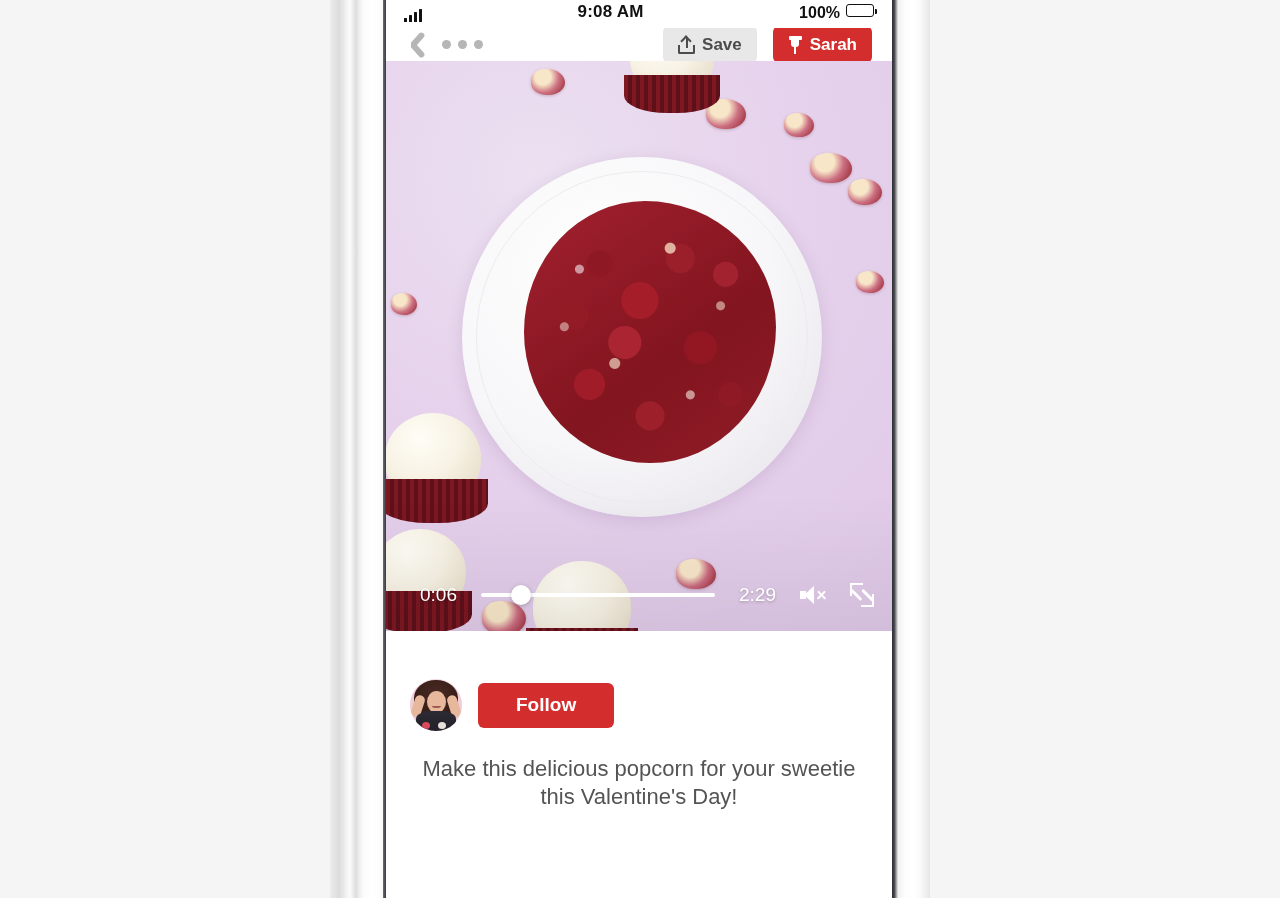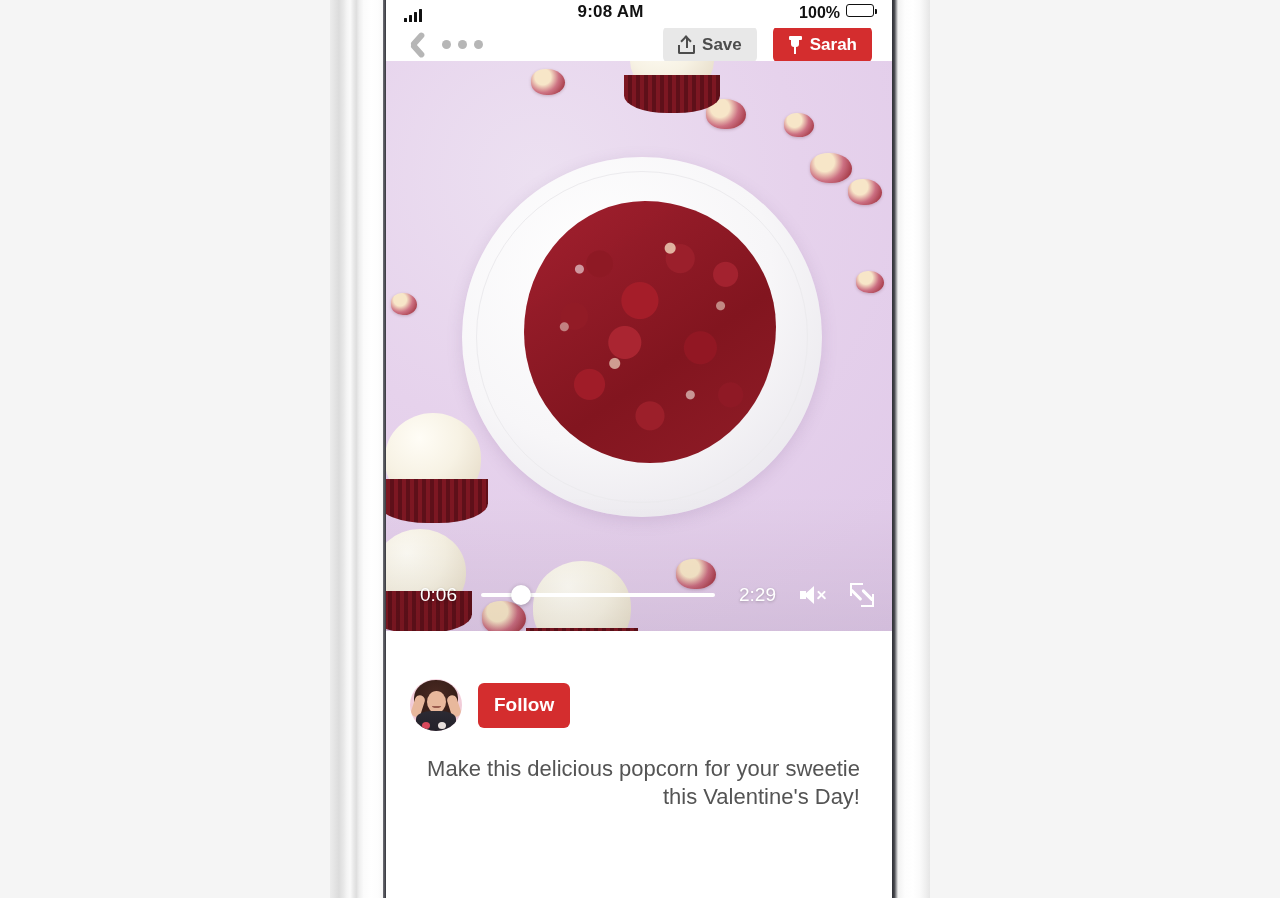--- a/index.html
+++ b/index.html
@@ -227,25 +227,25 @@
   .avatar .fl1 { left:12px; } .avatar .fl2 { left:28px; background:#e8e0dd; }
   .avatar .arm-l, .avatar .arm-r {
     position:absolute; top:16px; width:10px; height:22px; background:#e8b89c; border-radius:6px;
   }
   .avatar .arm-l { left:3px; transform:rotate(18deg);} .avatar .arm-r { right:3px; transform:rotate(-18deg);}
   .author-meta { flex:1 1 auto; }
   .author-name { font-size:21px; font-weight:bold; color:#474747; line-height:1.25; }
   .author-sub { font-size:15px; color:#767676; margin-top:2px; }
   .btn-follow {
     background:#d42d2e; color:#fff; border:0; border-radius:6px;
-    height:45px; padding:0 16px; font-size:19px; font-weight:bold; cursor:pointer;
+    height:45px; padding:0 38px; font-size:19px; font-weight:bold; cursor:pointer;
     font-family:"Liberation Sans", sans-serif;
   }
   .desc {
-    margin-top:24px; text-align:right; font-size:22px; color:#545454;
+    margin-top:24px; text-align:center; font-size:22px; color:#545454;
     line-height:1.28; padding:0 8px;
   }
 </style>
 </head>
 <body>
 
 <div id="stage">
   <div class="device">
     <div class="bezel-left"></div>
     <div class="bezel-left-edge"></div>

